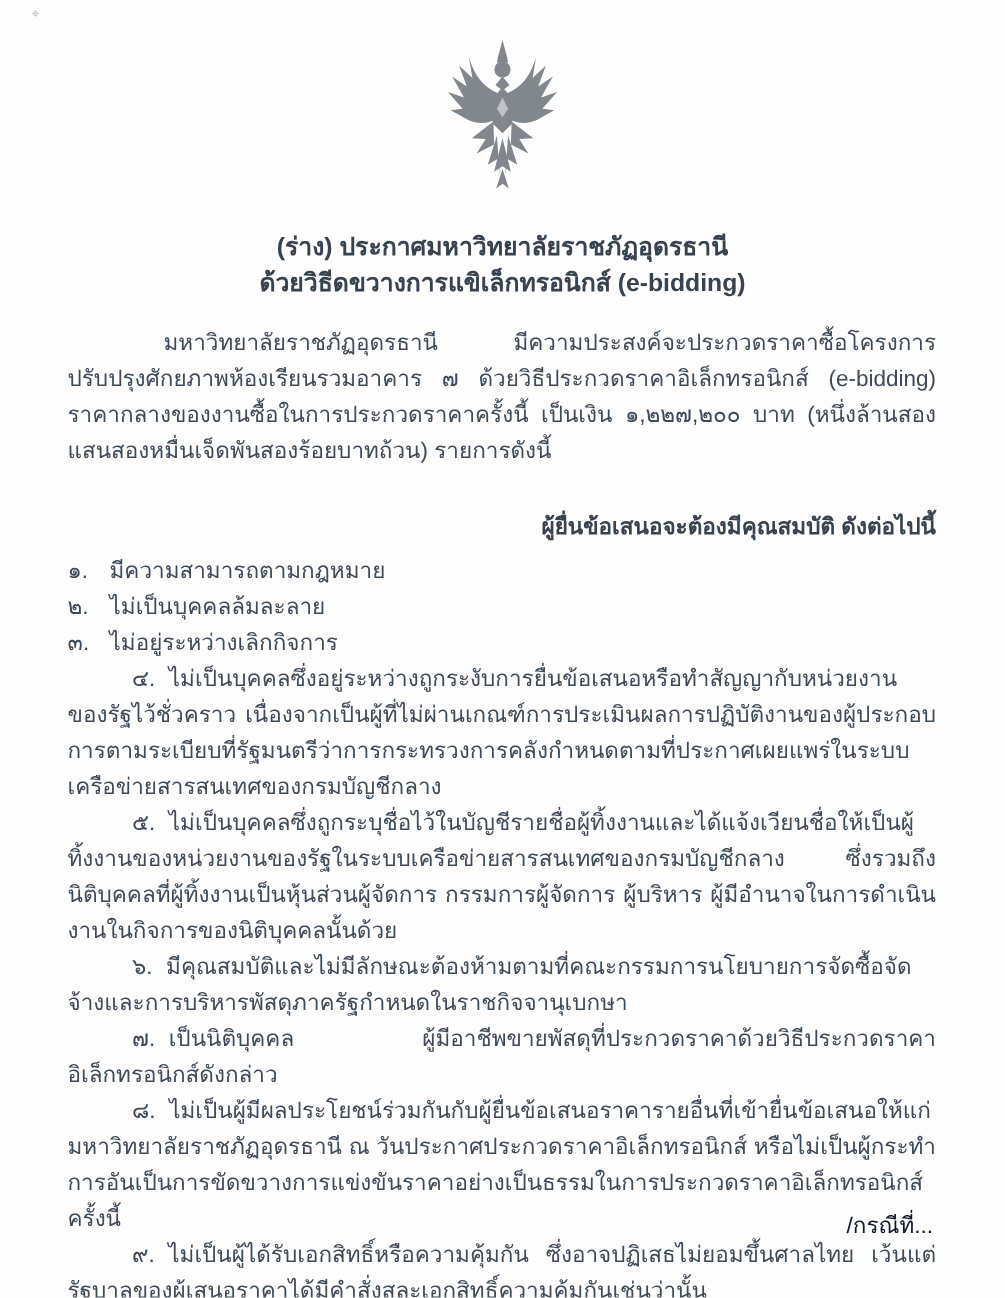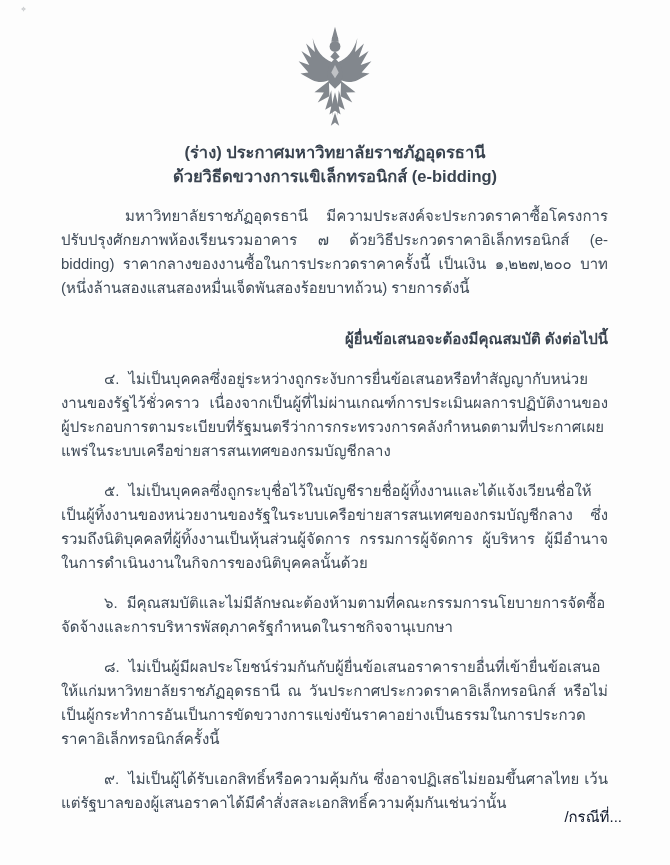--- a/index.html
+++ b/index.html
@@ -11,29 +11,29 @@
     -webkit-font-smoothing:antialiased;
   }
   .page{position:relative;width:670px;height:865px;overflow:hidden;background:#fdfdfd;}
   .cursor-artifact{
     position:absolute;left:21px;top:5px;
     font-size:9px;color:#b9bcbf;line-height:9px;
   }
   .emblem-wrap{width:670px;text-align:center;padding-top:24px;}
   .emblem-wrap svg{display:inline-block;}
   .title-block{
-    margin-top:0;text-align:center;
+    margin-top:12px;text-align:center;
     font-weight:bold;font-size:16.5px;line-height:24px;color:#39434f;
   }
   .content{
     margin:16px 46px 0 45px;
     font-size:15px;line-height:24px;
     text-align:justify;
   }
-  .content p{margin:16px;padding:0;}
+  .content p{margin:0;padding:0;}
   p.intro{text-indent:64px;}
   .qual-heading{
     font-weight:bold;color:#39434f;
     margin-top:27px !important;margin-left:60px !important;
     text-align:right;
   }
   .short-items{margin-top:5px;}
   .short-item{margin-left:60px;text-align:left;}
   .short-item .num{display:inline-block;min-width:20px;margin-right:8px;}
   p.para-item{text-indent:43px;}
@@ -84,24 +84,30 @@
     <div>(ร่าง) ประกาศมหาวิทยาลัยราชภัฏอุดรธานี</div>
     <div>ด้วยวิธีดขวางการแขิเล็กทรอนิกส์ (e-bidding)</div>
   </div>
 
   <div class="content">
 
     <p class="intro">มหาวิทยาลัยราชภัฏอุดรธานี มีความประสงค์จะประกวดราคาซื้อโครงการปรับปรุงศักยภาพห้องเรียนรวมอาคาร ๗ ด้วยวิธีประกวดราคาอิเล็กทรอนิกส์ (e-bidding) ราคากลางของงานซื้อในการประกวดราคาครั้งนี้ เป็นเงิน ๑,๒๒๗,๒๐๐ บาท (หนึ่งล้านสองแสนสองหมื่นเจ็ดพันสองร้อยบาทถ้วน) รายการดังนี้</p>
 
     <p class="qual-heading">ผู้ยื่นข้อเสนอจะต้องมีคุณสมบัติ ดังต่อไปนี้</p>
 
+    <div class="short-items">
+      <p class="short-item"><span class="num">๑.</span><span>มีความสามารถตามกฎหมาย</span></p>
+      <p class="short-item"><span class="num">๒.</span><span>ไม่เป็นบุคคลล้มละลาย</span></p>
+      <p class="short-item"><span class="num">๓.</span><span>ไม่อยู่ระหว่างเลิกกิจการ</span></p>
+    </div>
 
     <p class="para-item"><span class="num">๔.</span><span>ไม่เป็นบุคคลซึ่งอยู่ระหว่างถูกระงับการยื่นข้อเสนอหรือทำสัญญากับหน่วยงานของรัฐไว้ชั่วคราว เนื่องจากเป็นผู้ที่ไม่ผ่านเกณฑ์การประเมินผลการปฏิบัติงานของผู้ประกอบการตามระเบียบที่รัฐมนตรีว่าการกระทรวงการคลังกำหนดตามที่ประกาศเผยแพร่ในระบบเครือข่ายสารสนเทศของกรมบัญชีกลาง</span></p>
     <p class="para-item"><span class="num">๕.</span><span>ไม่เป็นบุคคลซึ่งถูกระบุชื่อไว้ในบัญชีรายชื่อผู้ทิ้งงานและได้แจ้งเวียนชื่อให้เป็นผู้ทิ้งงานของหน่วยงานของรัฐในระบบเครือข่ายสารสนเทศของกรมบัญชีกลาง ซึ่งรวมถึงนิติบุคคลที่ผู้ทิ้งงานเป็นหุ้นส่วนผู้จัดการ กรรมการผู้จัดการ ผู้บริหาร ผู้มีอำนาจในการดำเนินงานในกิจการของนิติบุคคลนั้นด้วย</span></p>
     <p class="para-item"><span class="num">๖.</span><span>มีคุณสมบัติและไม่มีลักษณะต้องห้ามตามที่คณะกรรมการนโยบายการจัดซื้อจัดจ้างและการบริหารพัสดุภาครัฐกำหนดในราชกิจจานุเบกษา</span></p>
+    <p class="para-item"><span class="num">๗.</span><span>เป็นนิติบุคคล ผู้มีอาชีพขายพัสดุที่ประกวดราคาด้วยวิธีประกวดราคาอิเล็กทรอนิกส์ดังกล่าว</span></p>
     <p class="para-item"><span class="num">๘.</span><span>ไม่เป็นผู้มีผลประโยชน์ร่วมกันกับผู้ยื่นข้อเสนอราคารายอื่นที่เข้ายื่นข้อเสนอให้แก่มหาวิทยาลัยราชภัฏอุดรธานี ณ วันประกาศประกวดราคาอิเล็กทรอนิกส์ หรือไม่เป็นผู้กระทำการอันเป็นการขัดขวางการแข่งขันราคาอย่างเป็นธรรมในการประกวดราคาอิเล็กทรอนิกส์ครั้งนี้</span></p>
     <p class="para-item"><span class="num">๙.</span><span>ไม่เป็นผู้ได้รับเอกสิทธิ์หรือความคุ้มกัน ซึ่งอาจปฏิเสธไม่ยอมขึ้นศาลไทย เว้นแต่รัฐบาลของผู้เสนอราคาได้มีคำสั่งสละเอกสิทธิ์ความคุ้มกันเช่นว่านั้น</span></p>
 
   </div>
 
   <div class="footer-note">/กรณีที่...</div>
 
 </div>
 
 </body></html>

